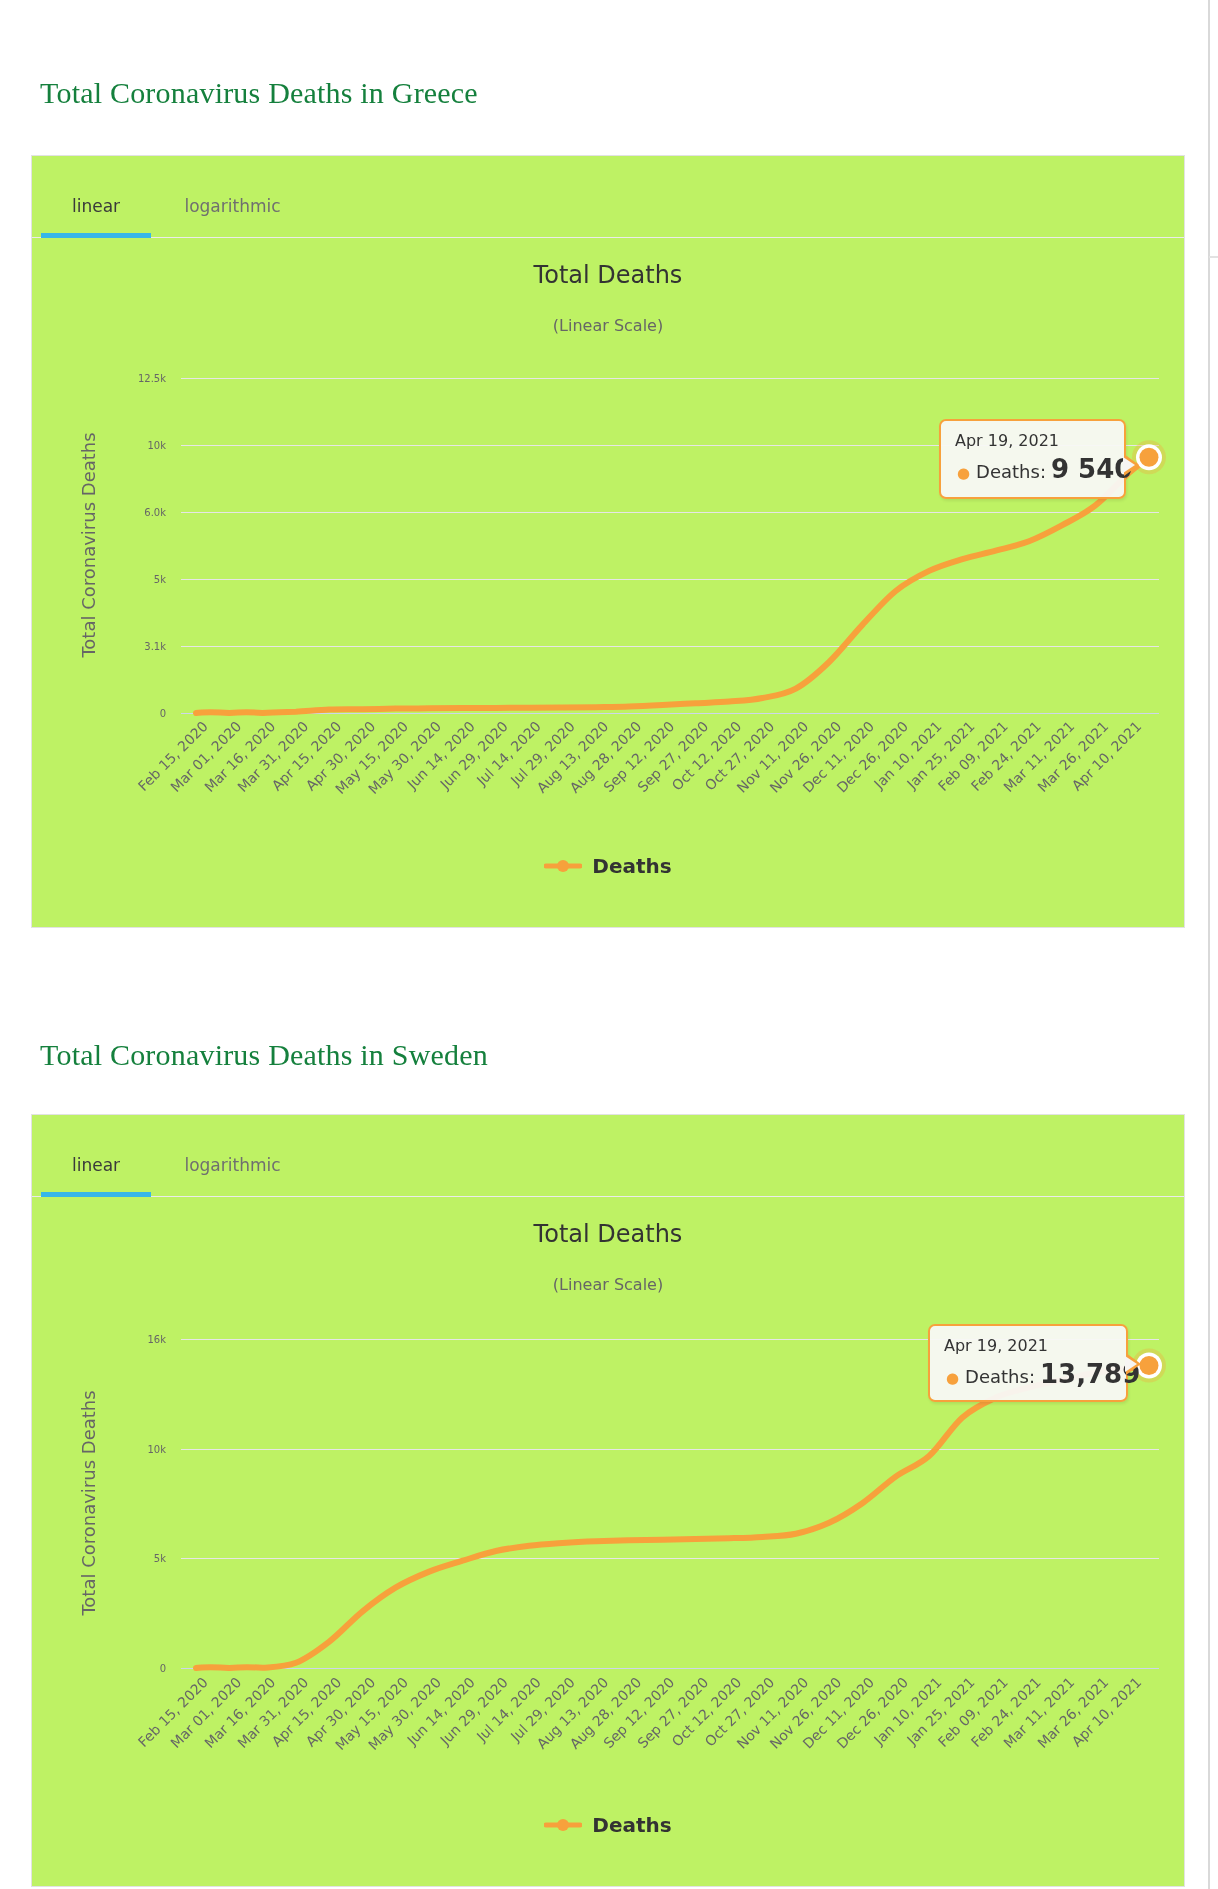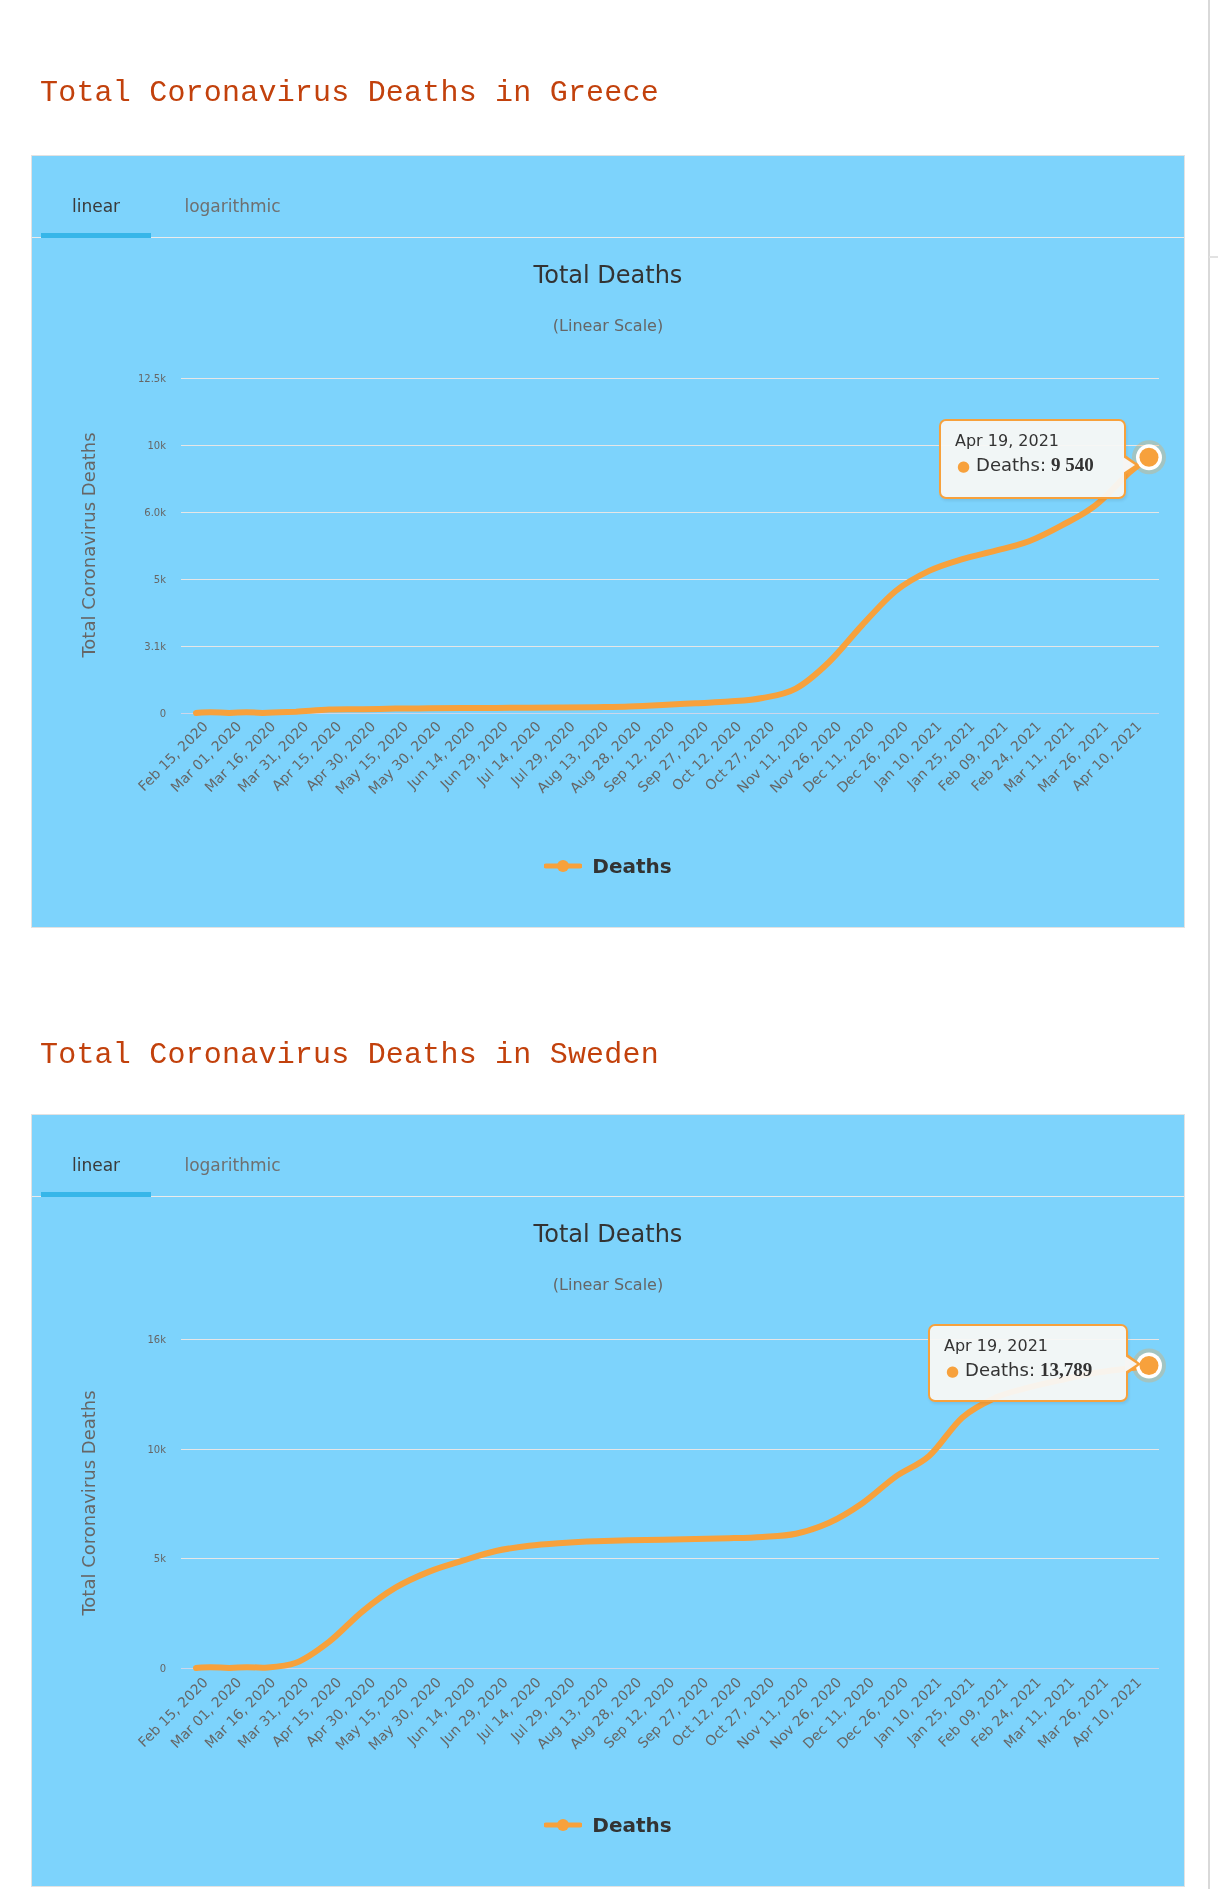--- a/index.html
+++ b/index.html
@@ -2,25 +2,25 @@
 <html><head>
 <meta charset="utf-8">
 <style>
   html,body{margin:0;padding:0;background:#fff;}
   body{position:relative;width:1218px;height:1889px;overflow:hidden;
        font-family:"DejaVu Sans",sans-serif;}
 
   .page-divider{position:absolute;top:0;width:2px;height:100%;background:#d9d9d9;}
   .divider-tick{position:absolute;height:2px;background:#e2e2e2;}
 
-  .section-heading{position:absolute;left:40px;color:#c2410c;font-size:30px;
-       font-family:Liberation Mono, monospace;font-weight:400;letter-spacing:.2px;text-align:center;}
+  .section-heading{position:absolute;left:40px;color:#15803d;font-size:30px;
+       font-family:Liberation Serif, serif;font-weight:400;letter-spacing:.2px;text-align:center;}
 
   .chart-card{position:absolute;left:31px;width:1154px;height:773px;
-       border:1px solid #e2e2e2;background:#7dd3fc;box-sizing:border-box;}
+       border:1px solid #e2e2e2;background:#bef264;box-sizing:border-box;}
 
   
   .tabs-row{position:absolute;left:0;top:0;width:100%;height:82px;
        border-bottom:1px solid #ebebeb;box-sizing:border-box;}
   .tab{position:absolute;top:40px;font-size:17px;cursor:pointer;text-align:center;}
   .tab-linear{left:9px;width:110px;color:#3a3a3a;}
   .tab-log{left:138px;width:125px;color:#6f6f6f;}
   .tab-underline{position:absolute;left:9px;bottom:-1px;width:110px;height:5px;background:#36b6e9;}
 
   
@@ -42,21 +42,21 @@
 
   svg.series-svg{position:absolute;inset:0;overflow:visible;}
 
   
   .tooltip{position:absolute;box-sizing:border-box;background:rgba(248,248,246,.95);
        border:2px solid #f7a13c;border-radius:7px;padding:10px 12px 8px 14px;
        box-shadow:1px 2px 3px rgba(0,0,0,.08);z-index:5;}
   .tt-date{font-size:16px;color:#333;margin-bottom:4px;}
   .tt-row{font-size:18px;color:#333;white-space:nowrap;}
   .tt-bullet{color:#f7a13c;font-size:15px;margin:0 6px 0 2px;}
-  .tt-value{font-weight:bold;font-size:19px;margin-left:5px;font-family:Liberation Serif, serif;}
+  .tt-value{font-weight:bold;font-size:26px;margin-left:5px;}
   .tt-arrow-outer,.tt-arrow-inner{position:absolute;width:0;height:0;}
   .tt-arrow-outer{right:-15px;border-top:11px solid transparent;border-bottom:11px solid transparent;
        border-left:15px solid #f7a13c;}
   .tt-arrow-inner{right:-11px;border-top:8px solid transparent;border-bottom:8px solid transparent;
        border-left:12px solid #f6f5f3;}
 
   
   .legend{position:absolute;left:0;top:698px;width:100%;display:flex;
        justify-content:center;align-items:center;gap:10px;cursor:pointer;}
   .legend-label{color:#333;font-size:20px;font-weight:600;}

